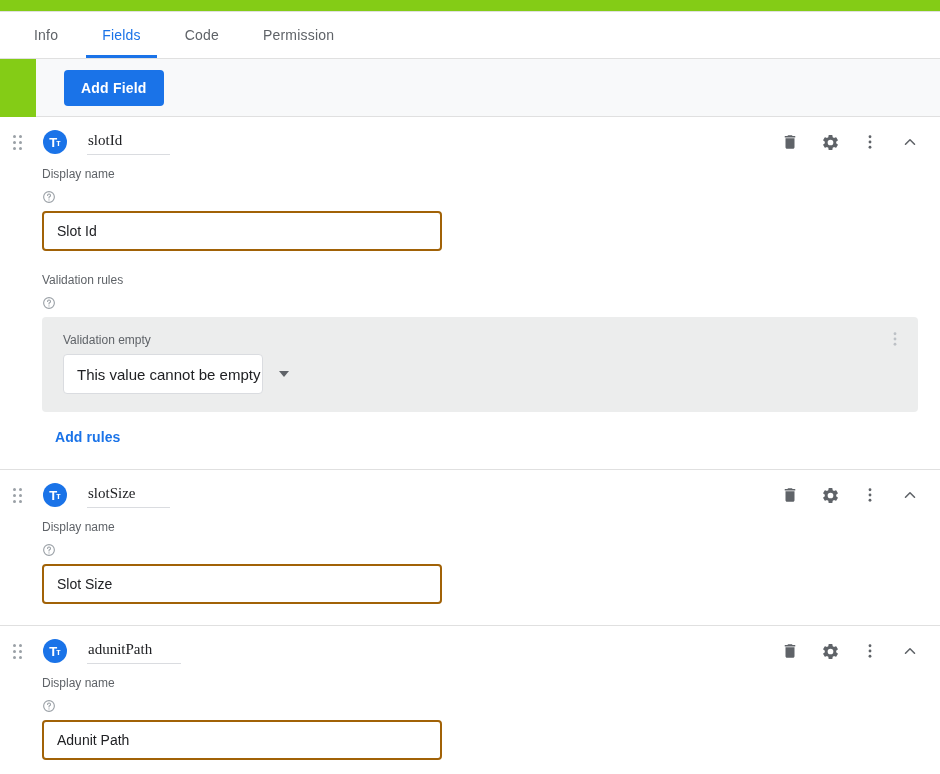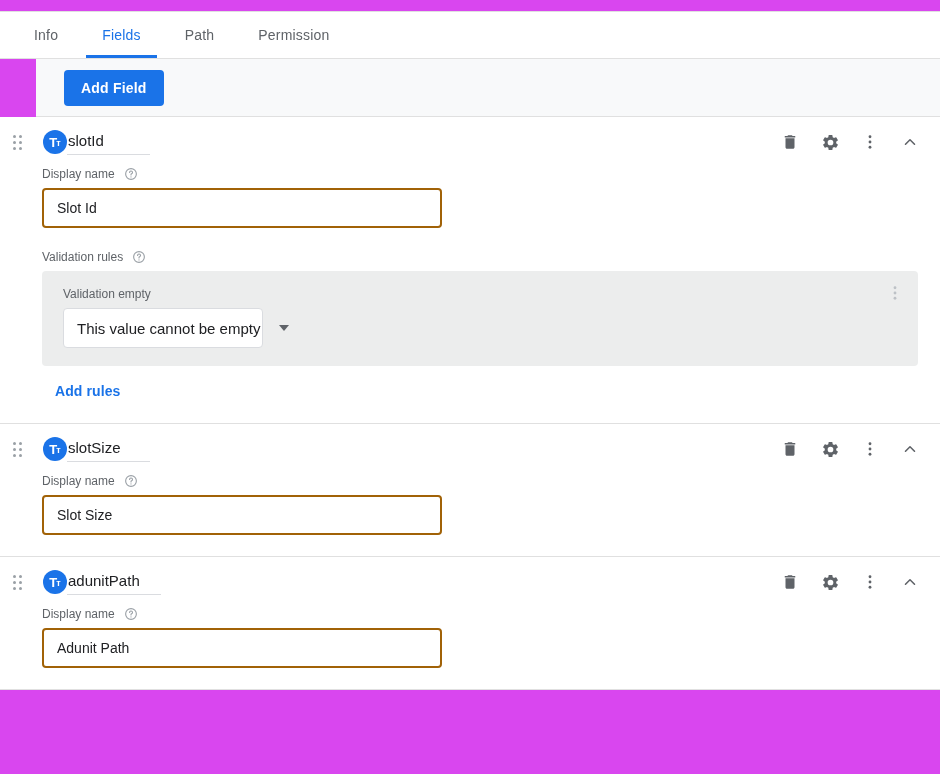--- a/index.html
+++ b/index.html
@@ -8,21 +8,21 @@
     width: 940px; height: 774px;
     background: #ffffff;
     font-family: "Liberation Sans", sans-serif;
     -webkit-font-smoothing: antialiased;
   }
   .page {
     position: relative;
     width: 940px;
     height: 774px;
     overflow: hidden;
-    background: #d946ef;
+    background: #84cc16;
   }
 
   
   .tabbar {
     position: relative;
     height: 48px;
     margin-top: 11px;
     border-top: 1px solid #e0e0e0;
     border-bottom: 1px solid #e0e0e0;
     display: flex;
@@ -113,29 +113,30 @@
     align-items: center;
     justify-content: center;
     margin-left: 13px;
     flex: 0 0 auto;
     cursor: pointer;
   }
   .type-icon .t-big { font-size: 13px; font-weight: 700; line-height: 1; }
   .type-icon .t-small { font-size: 9px; font-weight: 700; line-height: 1; margin-left: -1px; position: relative; top: 1px; }
 
   .field-name {
+    margin-left: 20px;
     font-size: 15px;
     color: #202124;
     border: none;
     border-bottom: 1px solid #dadce0;
     padding: 2px 0 5px 1px;
     width: 83px;
     outline: none;
     background: transparent;
-    font-family: Liberation Sans, sans-serif;
+    font-family: Liberation Serif, serif;
   }
 
   .field-actions {
     margin-left: auto;
     display: flex;
     align-items: center;
     gap: 16px;
     padding-right: 18px;
   }
   .icon-btn {
@@ -143,25 +144,26 @@
     display: flex; align-items: center; justify-content: center;
     cursor: pointer;
     color: #5f6368;
   }
   .icon-btn svg { display: block; }
 
   
   .field-body { padding: 0 0 0 42px; }
   .sublabel {
     display: flex;
-    align-items: flex-end;
+    align-items: flex-start;
     gap: 9px;
     font-size: 12px;
     color: #5f6368;
     margin-bottom: 7px;
+    flex-direction: column;
   }
   .help-icon {
     width: 14px; height: 14px;
     display: inline-flex; align-items: center; justify-content: center;
     color: #9aa0a6;
     cursor: pointer;
   }
   .text-input {
     width: 400px;
     height: 40px;
@@ -240,21 +242,21 @@
 <div class="page">
 
   <div class="tabbar">
     <div class="tab">
       <span>Info</span>
     </div>
     <div class="tab active">
       <span>Fields</span>
     </div>
     <div class="tab">
-      <span>Path</span>
+      <span>Code</span>
     </div>
     <div class="tab">
       <span>Permission</span>
     </div>
   </div>
 
   <div class="toolbar">
     <button class="btn-primary">Add Field</button>
   </div>
 

